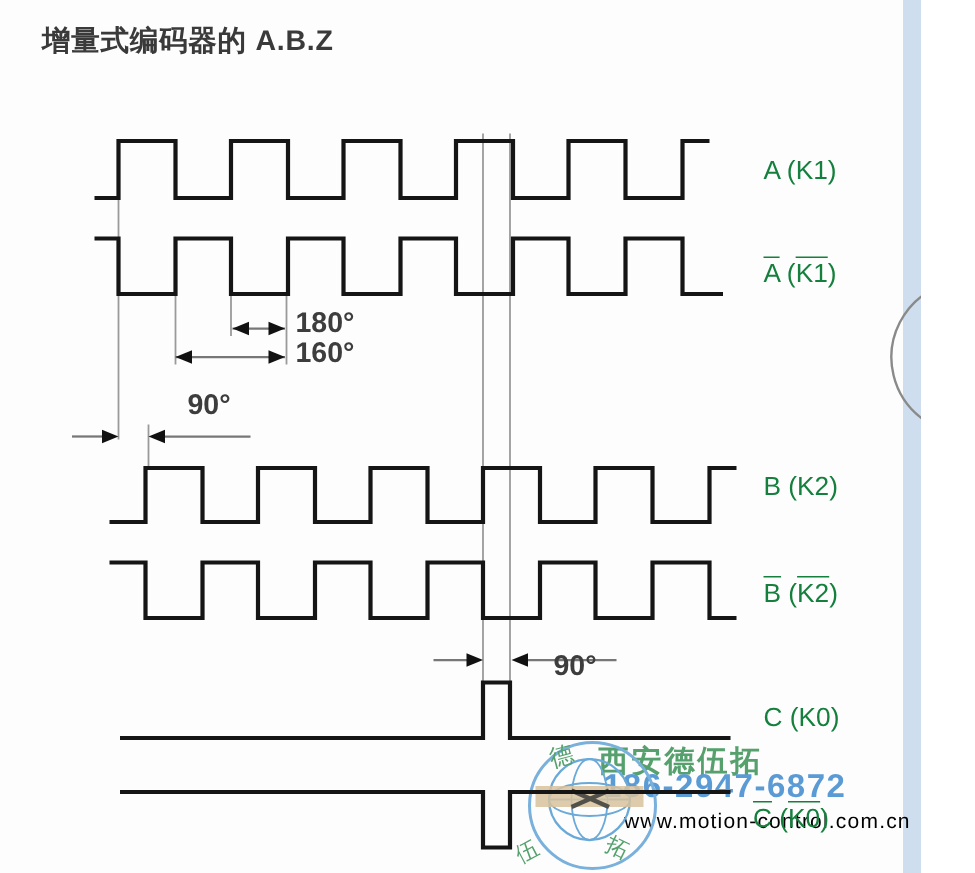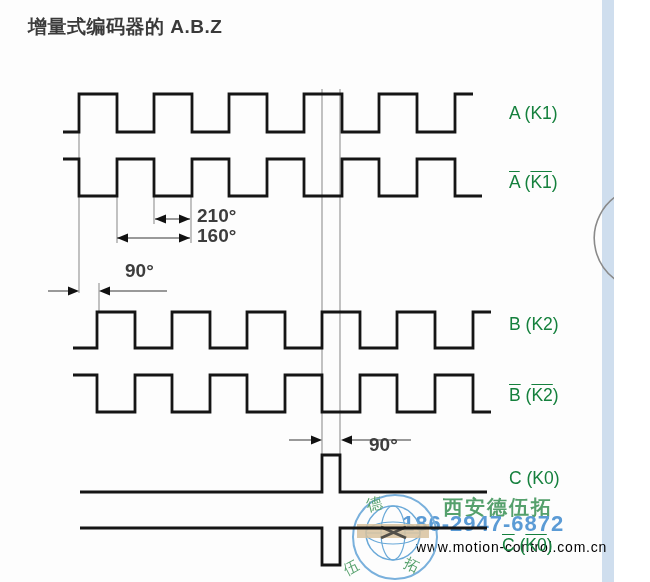--- a/index.html
+++ b/index.html
@@ -3,21 +3,21 @@
 <meta charset="utf-8">
 <style>
   html,body{margin:0;padding:0;}
   body{font-family:"Liberation Sans", sans-serif; background:#ffffff;}
   #stage{position:relative;width:614px;height:582px;background:#fdfdfd;overflow:hidden;}
   .edge-band{position:absolute;top:0;right:0;width:12px;height:582px;background:#cfdeee;}
   .title{position:absolute;left:28px;top:14px;font-size:19px;font-weight:bold;color:#3a3a3a;letter-spacing:0.5px;white-space:nowrap;}
   .sig-label{position:absolute;font-size:17.5px;font-weight:500;color:#15803d;white-space:nowrap;}
   .sig-label .ovl{text-decoration:overline;}
   .angle-label{position:absolute;font-size:19px;font-weight:600;color:#3d3d3d;white-space:nowrap;}
-  .wm-company{position:absolute;left:443px;top:494px;font-size:20px;font-weight:600;color:#55a06c;letter-spacing:2px;white-space:nowrap;}
+  .wm-company{position:absolute;left:399px;top:494px;font-size:20px;font-weight:600;color:#55a06c;letter-spacing:2px;white-space:nowrap;}
   .wm-phone{position:absolute;left:402px;top:511px;font-size:22px;font-weight:600;color:#5b9bd5;letter-spacing:1px;white-space:nowrap;}
   .wm-url{position:absolute;left:416px;top:539px;font-size:14px;font-weight:400;color:#000000;letter-spacing:0.8px;white-space:nowrap;}
   svg{position:absolute;left:0;top:0;pointer-events:none;}
 </style>
 </head>
 <body>
 
 <div id="stage">
 
   <div class="edge-band"></div>
@@ -89,18 +89,18 @@
   <div class="sig-label" style="left:509px;top:385px">
     <span class="ovl">B</span><span> (</span><span class="ovl">K2</span><span>)</span>
   </div>
   <div class="sig-label" style="left:509px;top:468px">
     <span>C</span><span> (</span><span>K0</span><span>)</span>
   </div>
   <div class="sig-label" style="left:502px;top:535px">
     <span class="ovl">C</span><span> (</span><span class="ovl">K0</span><span>)</span>
   </div>
 
-  <div class="angle-label" style="left:197px;top:205px">210°</div>
+  <div class="angle-label" style="left:197px;top:205px">180°</div>
   <div class="angle-label" style="left:197px;top:225px">160°</div>
   <div class="angle-label" style="left:125px;top:260px">90°</div>
   <div class="angle-label" style="left:369px;top:434px">90°</div>
 
 </div>
 
 </body></html>

